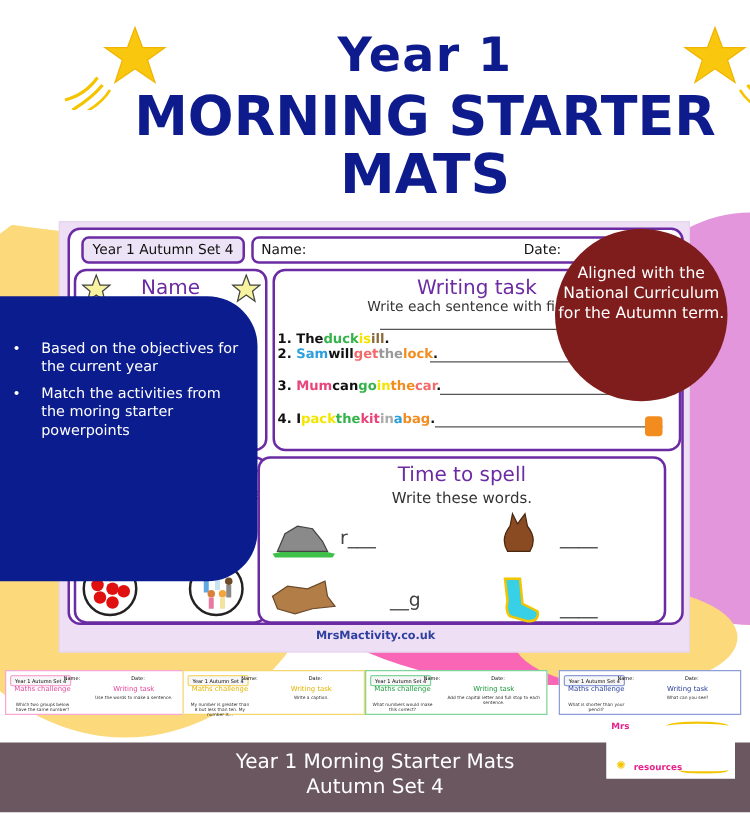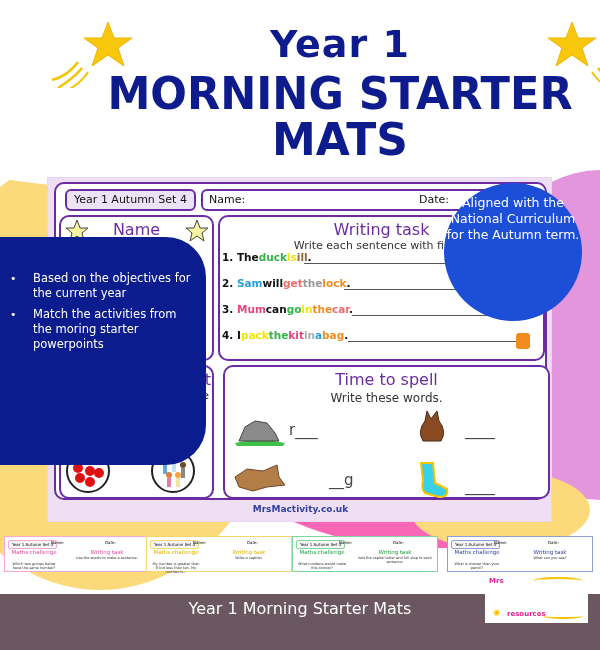--- a/index.html
+++ b/index.html
@@ -33,36 +33,36 @@
   .namebar .name{position:absolute;left:6px;}
   .namebar .date{position:absolute;left:216px;}
 
   .panel{position:absolute;border:2px solid #6b2ba3;border-radius:10px;background:#fff;}
   .panel-title{position:absolute;left:0;width:100%;text-align:center;color:#6b2ba3;font-size:16px;}
   .panel-sub{position:absolute;left:0;width:100%;text-align:center;color:#333;font-size:11px;}
 
   .maths{left:3px;top:31px;width:155px;height:146px;}
   .writing{left:162px;top:31px;width:327px;height:146px;}
   .count{left:3px;top:181px;width:155px;height:134px;}
-  .spell{left:167px;top:181px;width:327px;height:134px;}
+  .spell{left:150px;top:181px;width:327px;height:134px;}
 
   .sentence{position:absolute;left:2px;font-size:10.5px;font-weight:bold;white-space:nowrap;}
   .sline{position:absolute;height:1px;background:#555;}
   .w{font-weight:bold;}
 
   .spell-item{position:absolute;font-size:15px;color:#444;font-family:"DejaVu Sans",sans-serif;}
 
   .circle{position:absolute;width:44px;height:44px;border:2px solid #222;border-radius:50%;background:#fff;}
 
   
   .bullet-box{position:absolute;left:0;top:237px;width:206px;height:228px;background:#0b1d8e;border-radius:0 40px 40px 0;color:#fff;}
   .bullet-box ul{list-style:none;position:absolute;left:8px;top:34px;width:190px;}
   .bullet-box li{position:relative;padding-left:25px;font-size:11.5px;line-height:15px;margin-bottom:6px;}
   .bullet-box li::before{content:"•";position:absolute;left:2px;top:0;font-size:11px;}
-  .circle-badge{position:absolute;left:444px;top:183px;width:138px;height:138px;border-radius:50%;background:#1d4ed8;color:#fff;text-align:center;font-size:12.5px;line-height:16px;padding-top:12px;}
+  .circle-badge{position:absolute;left:444px;top:183px;width:138px;height:138px;border-radius:50%;background:#7f1d1d;color:#fff;text-align:center;font-size:12.5px;line-height:16px;padding-top:27px;}
 
   
   .thumbs{position:absolute;left:0;top:534px;width:600px;height:36px;}
   .thumb{position:absolute;top:2px;height:36px;background:#fff;border:1px solid;}
   .thumb .tlabel{position:absolute;left:3px;top:3px;font-size:4px;padding:1px 3px;border:1px solid;border-radius:2px;white-space:nowrap;}
   .thumb .tname{position:absolute;left:46px;top:3px;font-size:4px;}
   .thumb .tdate{position:absolute;left:100px;top:3px;font-size:4px;}
   .thumb .tmaths{position:absolute;left:4px;top:12px;width:50px;font-size:5.5px;text-align:center;line-height:6px;}
   .thumb .tmsub{position:absolute;left:4px;top:25px;width:50px;font-size:3.5px;text-align:center;line-height:4px;color:#333;}
   .thumb .twrite{position:absolute;left:62px;top:12px;width:80px;font-size:5.5px;text-align:center;}
@@ -123,21 +123,21 @@
       <div class="panel-title" style="top:3px">Name</div>
       <svg style="position:absolute;left:124px;top:2px" width="24" height="24" viewBox="0 0 24 24">
           <polygon points="12,1 15,9 23,9 17,14 19,22 12,17 5,22 7,14 1,9 9,9" fill="#f7f3a0" stroke="#444" stroke-width="1"></polygon>
         </svg>
     </div>
 
     <div class="panel writing">
       <div class="panel-title" style="top:3px">Writing task</div>
       <div class="panel-sub" style="top:22px">Write each sentence with finger</div>
       <div id="sentences">
-          <div class="sentence" style="top: 34px;"><span style="color: rgb(17, 17, 17);">1.</span> <span class="w" style="color: rgb(17, 17, 17);">The</span><span class="w" style="color: rgb(51, 179, 74);">duck</span><span class="w" style="color: rgb(242, 230, 0);">is</span><span class="w" style="color: rgb(139, 106, 58);">ill</span><span class="w" style="color: rgb(17, 17, 17);">.</span></div>
+          <div class="sentence" style="top: 48px;"><span style="color: rgb(17, 17, 17);">1.</span> <span class="w" style="color: rgb(17, 17, 17);">The</span><span class="w" style="color: rgb(51, 179, 74);">duck</span><span class="w" style="color: rgb(242, 230, 0);">is</span><span class="w" style="color: rgb(139, 106, 58);">ill</span><span class="w" style="color: rgb(17, 17, 17);">.</span></div>
           <div class="sline" style="left: 84px; width: 226px; top: 46px;"></div>
           <div class="sentence" style="top: 60px;"><span style="color: rgb(17, 17, 17);">2.</span> <span class="w" style="color: rgb(42, 159, 220);">Sam</span><span class="w" style="color: rgb(17, 17, 17);">will</span><span class="w" style="color: rgb(242, 106, 106);">get</span><span class="w" style="color: rgb(153, 153, 153);">the</span><span class="w" style="color: rgb(242, 140, 30);">lock</span><span class="w" style="color: rgb(17, 17, 17);">.</span></div>
           <div class="sline" style="left: 124px; width: 186px; top: 72px;"></div>
           <div class="sentence" style="top: 86px;"><span style="color: rgb(17, 17, 17);">3.</span> <span class="w" style="color: rgb(232, 69, 122);">Mum</span><span class="w" style="color: rgb(17, 17, 17);">can</span><span class="w" style="color: rgb(51, 179, 74);">go</span><span class="w" style="color: rgb(242, 230, 0);">in</span><span class="w" style="color: rgb(242, 140, 30);">the</span><span class="w" style="color: rgb(242, 106, 106);">car</span><span class="w" style="color: rgb(17, 17, 17);">.</span></div>
           <div class="sline" style="left: 132px; width: 178px; top: 98px;"></div>
           <div class="sentence" style="top: 112px;"><span style="color: rgb(17, 17, 17);">4.</span> <span class="w" style="color: rgb(17, 17, 17);">I</span><span class="w" style="color: rgb(242, 230, 0);">pack</span><span class="w" style="color: rgb(51, 179, 74);">the</span><span class="w" style="color: rgb(232, 69, 122);">kit</span><span class="w" style="color: rgb(170, 170, 170);">in</span><span class="w" style="color: rgb(42, 159, 220);">a</span><span class="w" style="color: rgb(242, 140, 30);">bag</span><span class="w" style="color: rgb(17, 17, 17);">.</span></div>
           <div class="sline" style="left: 128px; width: 182px; top: 124px;"></div>
         </div>
       <div style="position:absolute;left:296px;top:116px;width:14px;height:16px;background:#f28c1e;border-radius:3px;"></div>
     </div>
@@ -244,20 +244,21 @@
       <div class="tmaths" style="color: rgb(42, 63, 154);">Maths challenge</div>
       <div class="tmsub">What is shorter than your pencil?</div>
       <div class="twrite" style="color: rgb(42, 63, 154);">Writing task</div>
       <div class="twsub">What can you see?</div>
     </div>
   </div>
 
 <div class="band"></div>
 <div class="band-text">
   <div>Year 1 Morning Starter Mats</div>
+  <div>Autumn Set 4</div>
 </div>
 
 <div class="logo">
   <div class="swoosh"></div>
   <span class="mrs">Mrs</span>
   <span class="bulb">✺</span>
   <span class="res">resources</span>
   <div class="swoosh2"></div>
 </div>
 

